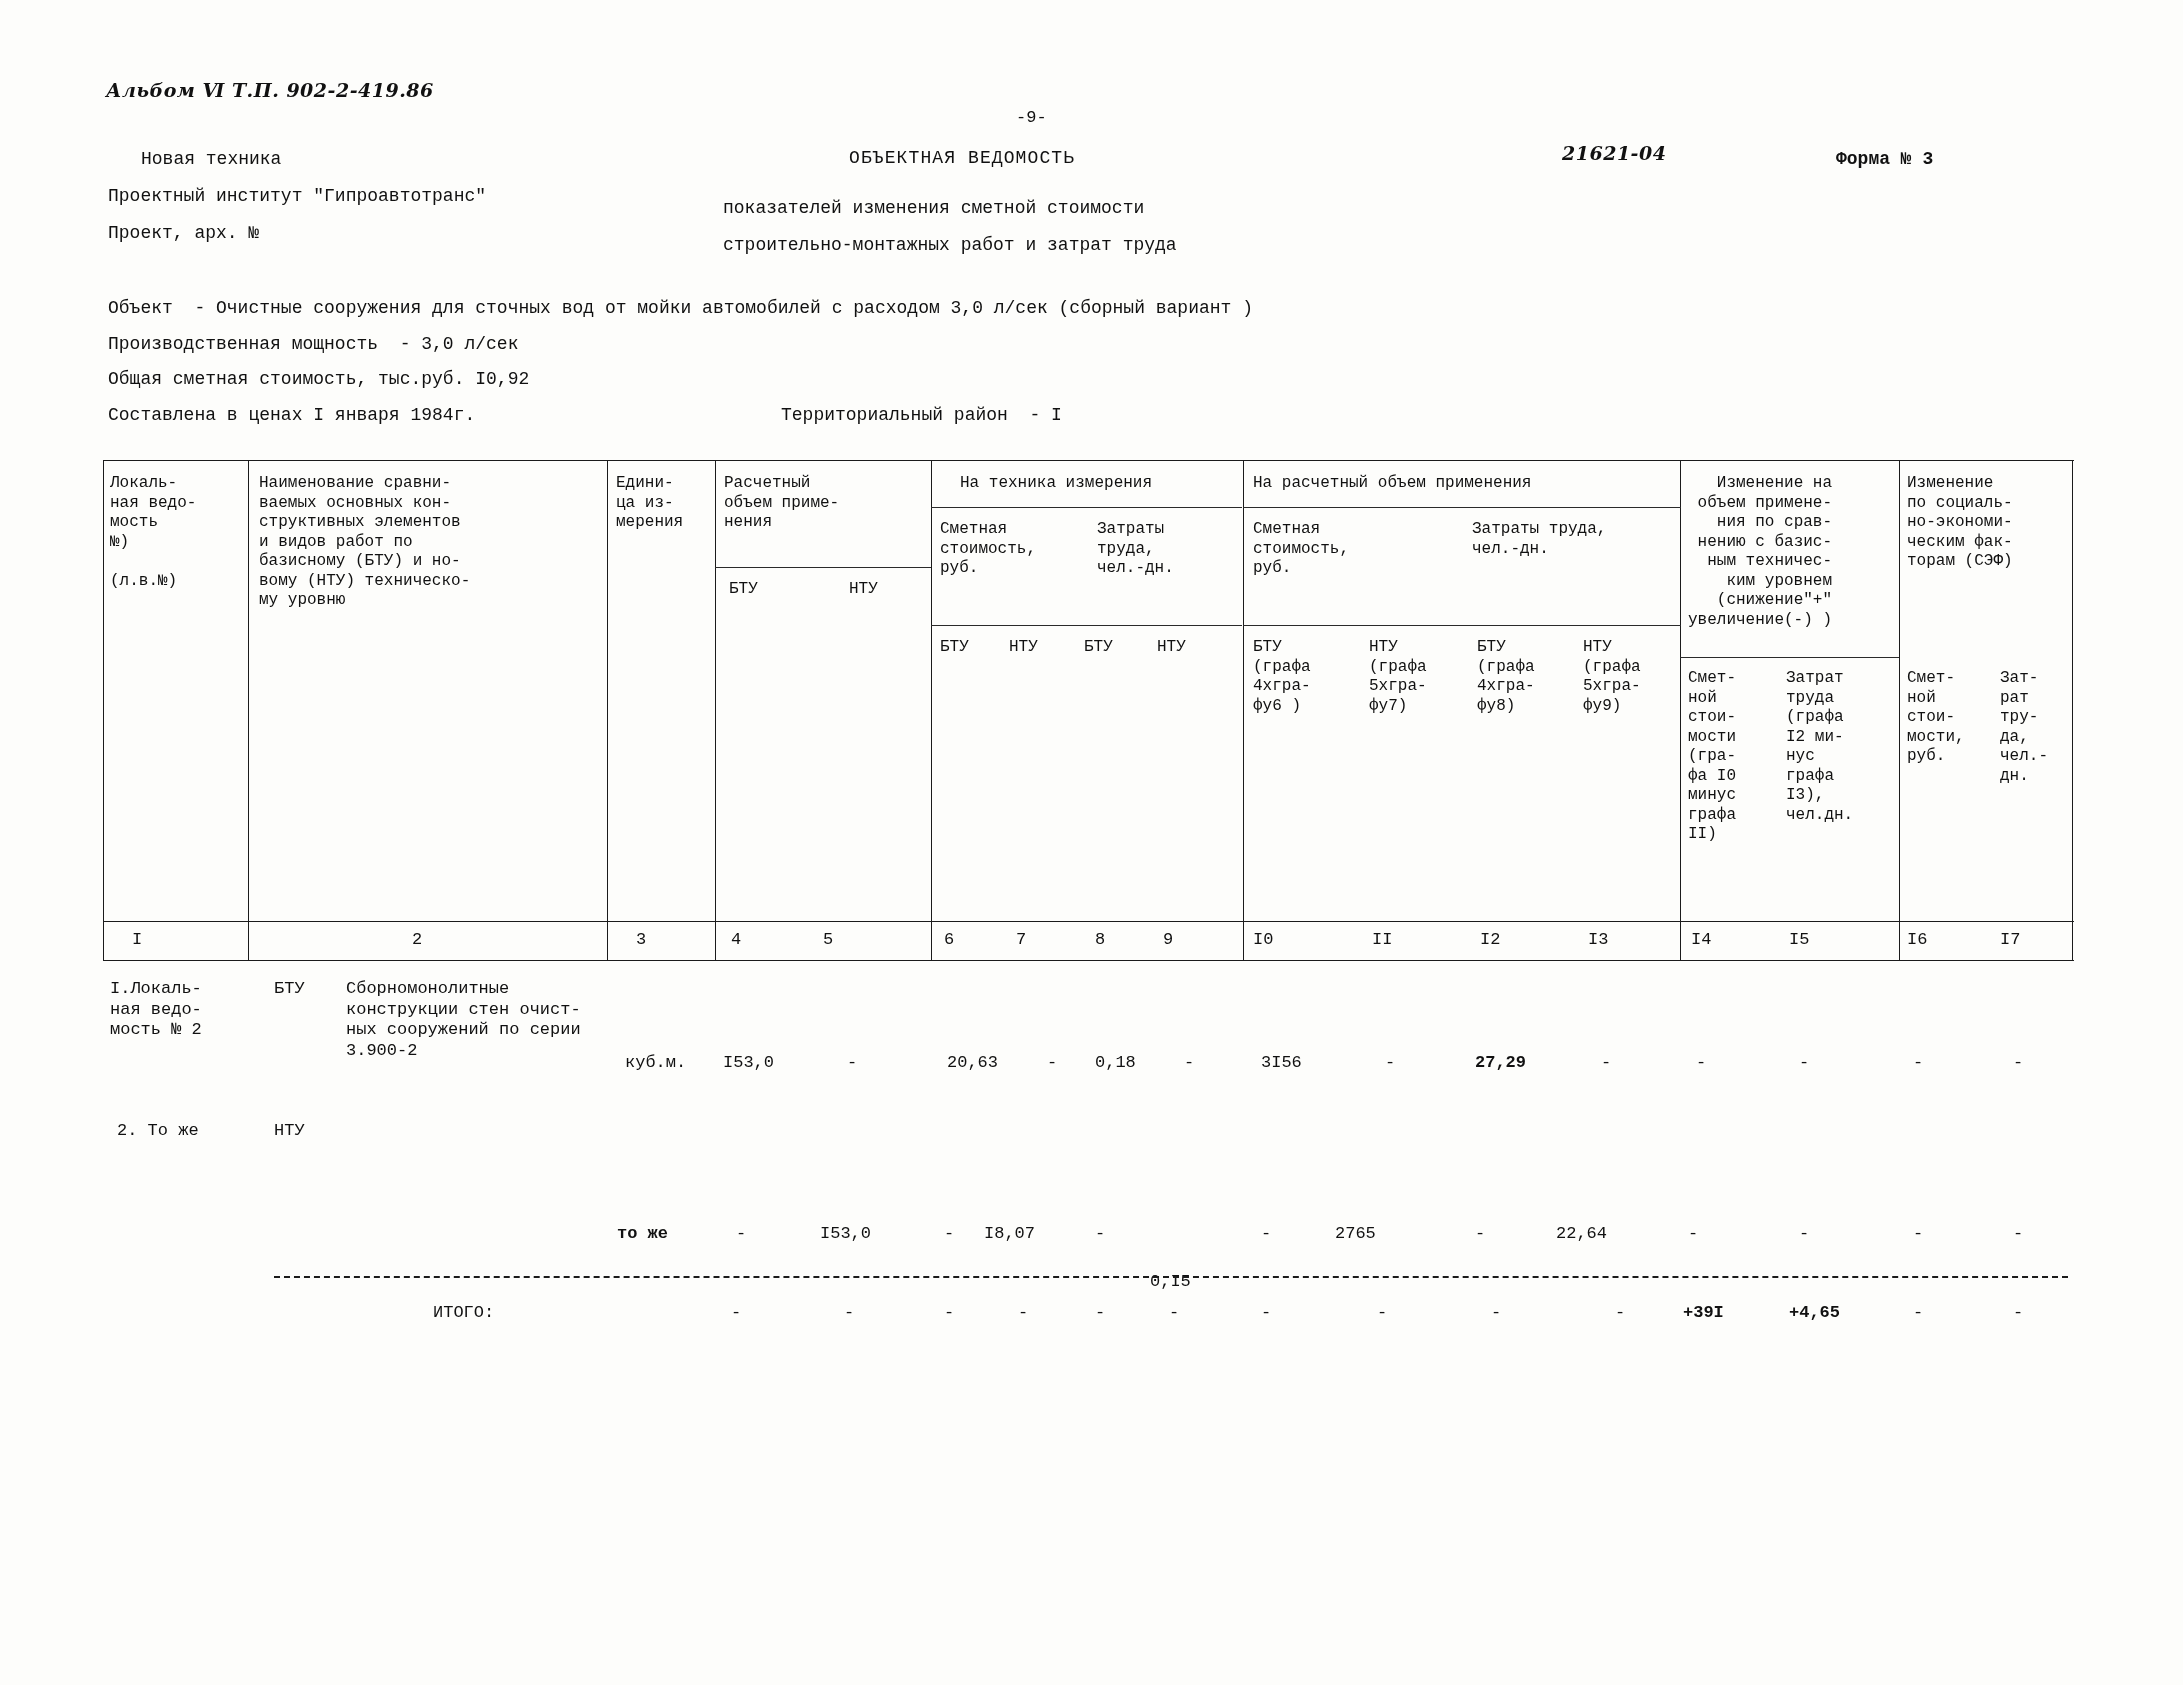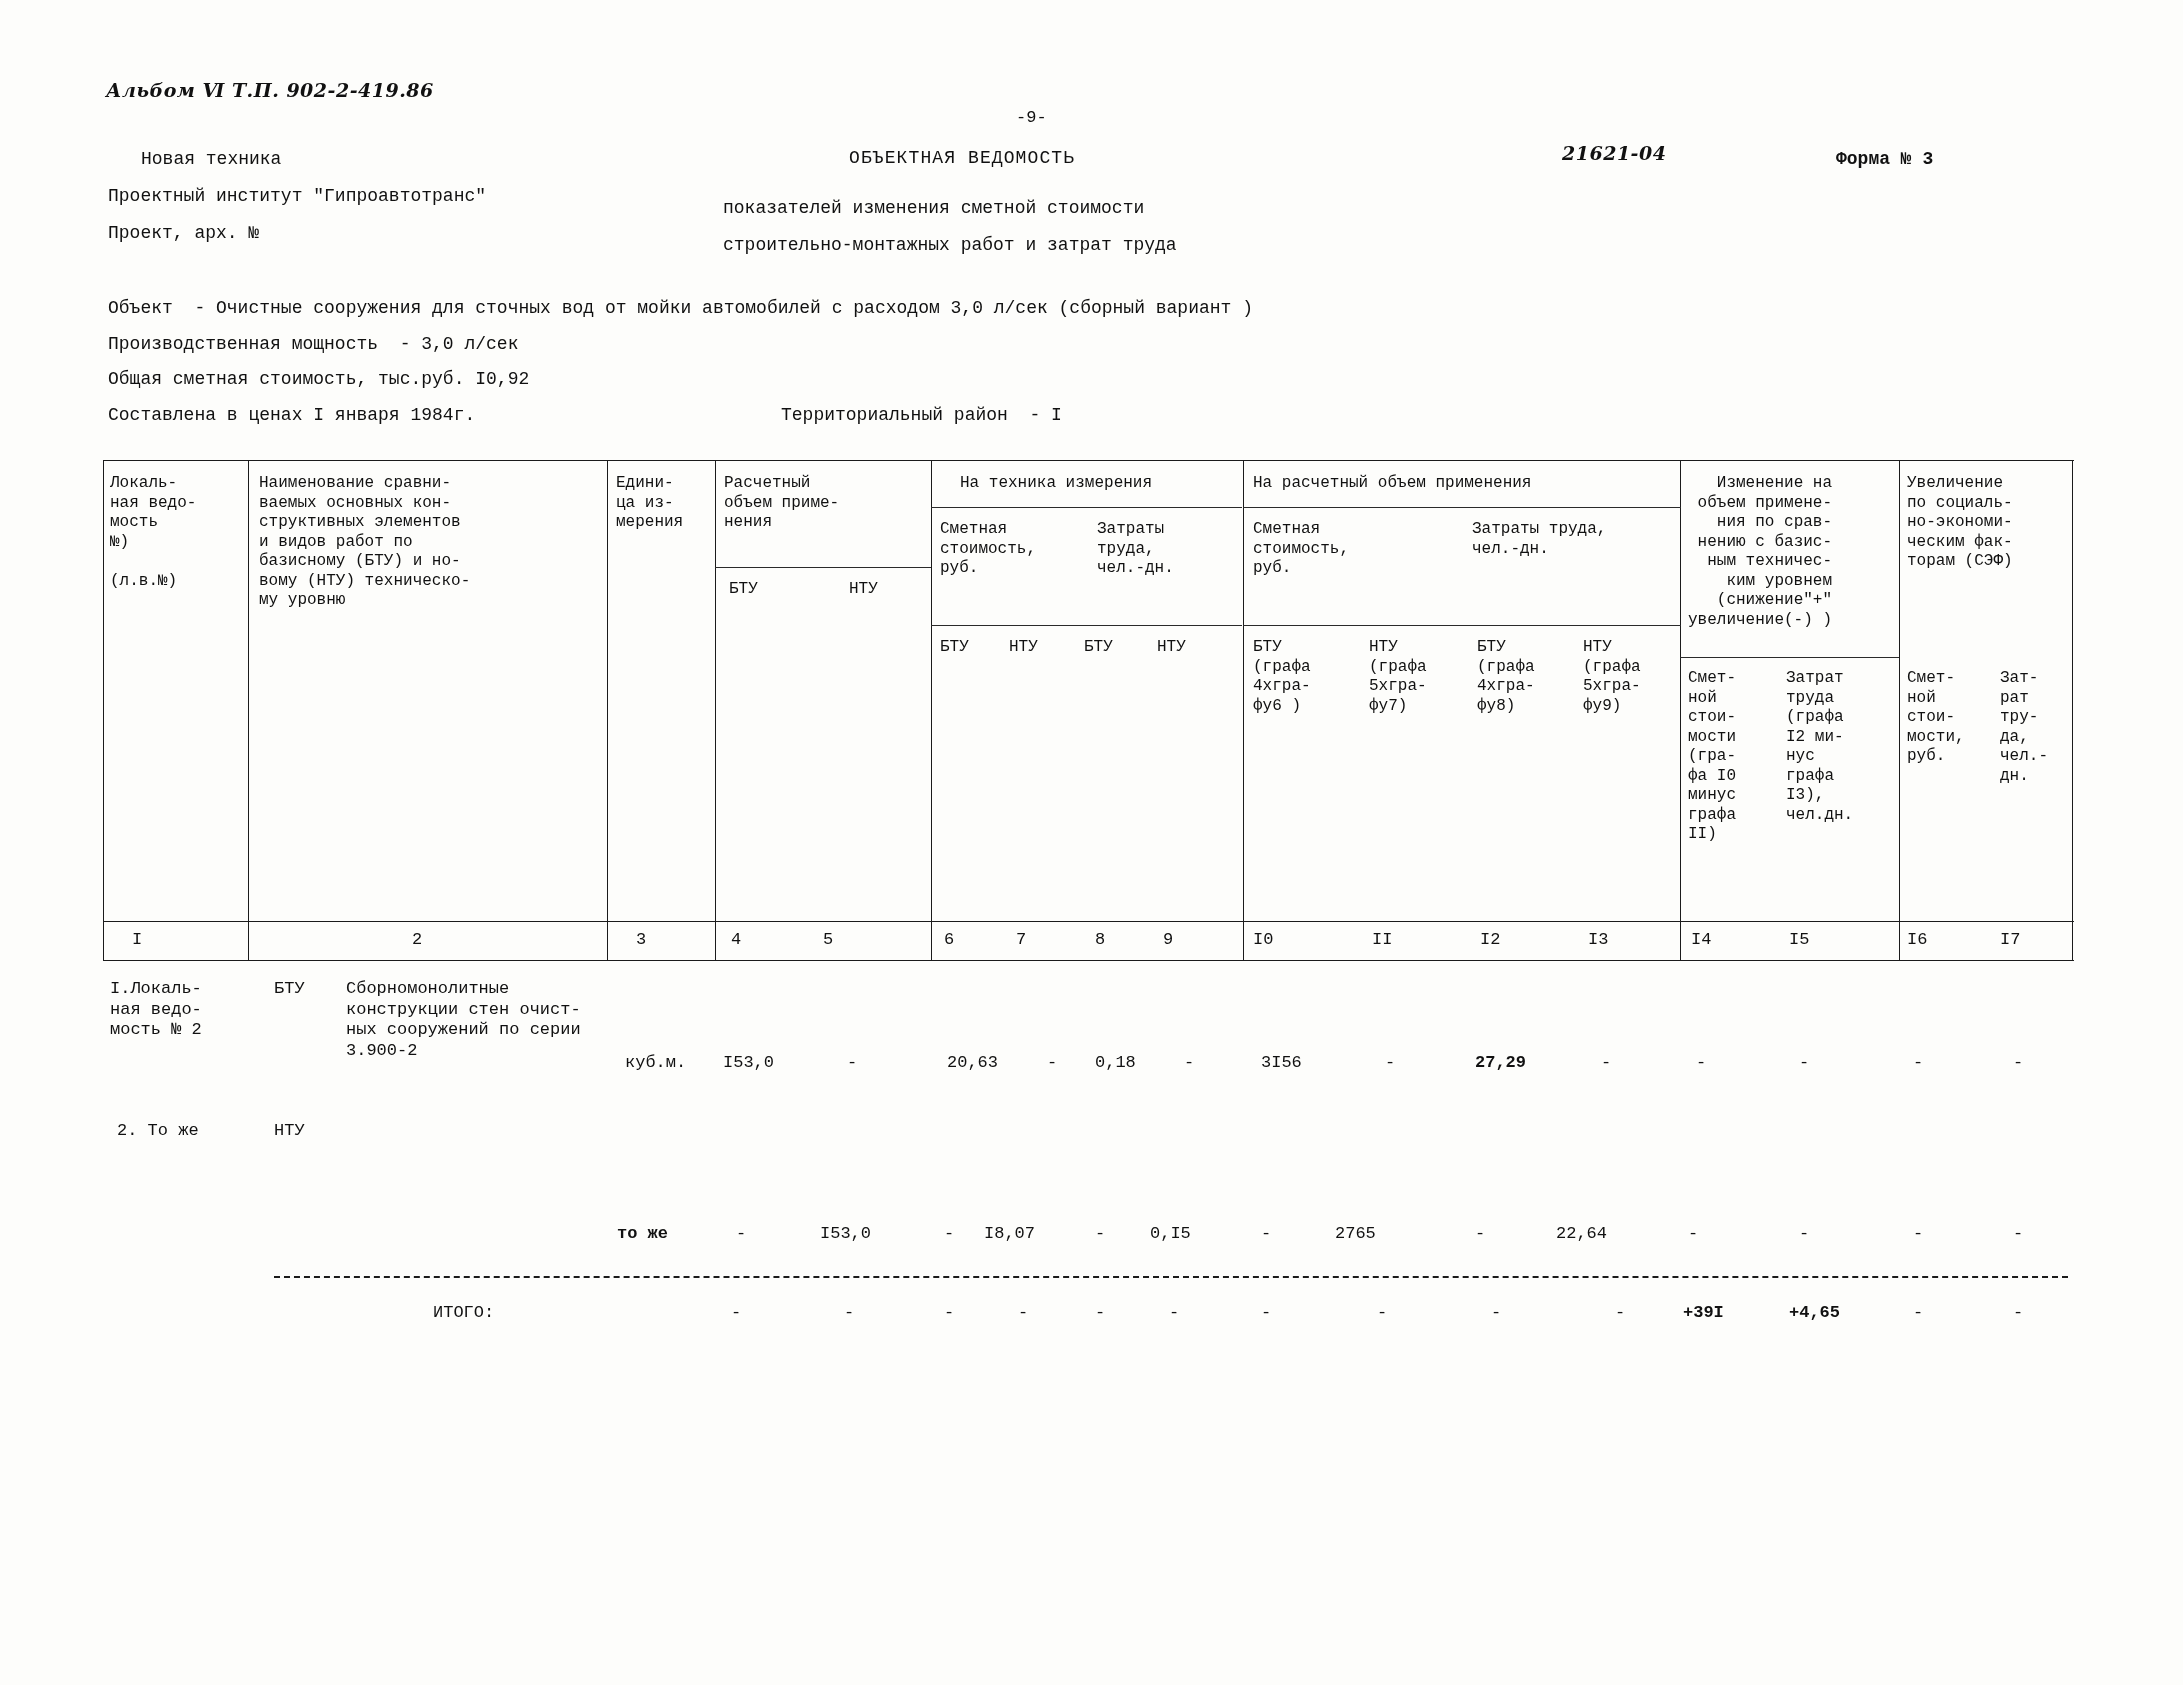--- a/index.html
+++ b/index.html
@@ -197,21 +197,21 @@
 II)</div>
   <div class="hdr t t13" style="left:1786px; top:669px;">Затрат
 труда
 (графа
 I2 ми-
 нус
 графа
 I3),
 чел.дн.</div>
 
-  <div class="hdr t t13" style="left:1907px; top:474px;">Увеличение
+  <div class="hdr t t13" style="left:1907px; top:474px;">Изменение
 по социаль-
 но-экономи-
 ческим фак-
 торам (СЭФ)</div>
   <div class="hdr t t13" style="left:1907px; top:669px;">Смет-
 ной
 стои-
 мости,
 руб.</div>
   <div class="hdr t t13" style="left:2000px; top:669px;">Зат-
@@ -266,21 +266,21 @@
 
   <div class="abs t t14" style="left:117px; top:1121px;">2. То же</div>
   <div class="abs t t14" style="left:274px; top:1121px;">НТУ</div>
 
   <div class="abs t t14 bold" style="left:617px; top:1224px;">то же</div>
   <div class="abs t t14" style="left:736px; top:1224px;">-</div>
   <div class="abs t t14" style="left:820px; top:1224px;">I53,0</div>
   <div class="abs t t14" style="left:944px; top:1224px;">-</div>
   <div class="abs t t14" style="left:984px; top:1224px;">I8,07</div>
   <div class="abs t t14" style="left:1095px; top:1224px;">-</div>
-  <div class="abs t t14" style="left:1150px; top:1224px;">0,I5</div>
+  <div class="abs t t14" style="left:1150px; top:1272px;">0,I5</div>
   <div class="abs t t14" style="left:1261px; top:1224px;">-</div>
   <div class="abs t t14" style="left:1335px; top:1224px;">2765</div>
   <div class="abs t t14" style="left:1475px; top:1224px;">-</div>
   <div class="abs t t14" style="left:1556px; top:1224px;">22,64</div>
   <div class="abs t t14" style="left:1688px; top:1224px;">-</div>
   <div class="abs t t14" style="left:1799px; top:1224px;">-</div>
   <div class="abs t t14" style="left:1913px; top:1224px;">-</div>
   <div class="abs t t14" style="left:2013px; top:1224px;">-</div>
 
   <div class="dashline" style="left:274px; top:1276px; width:1794px;"></div>

